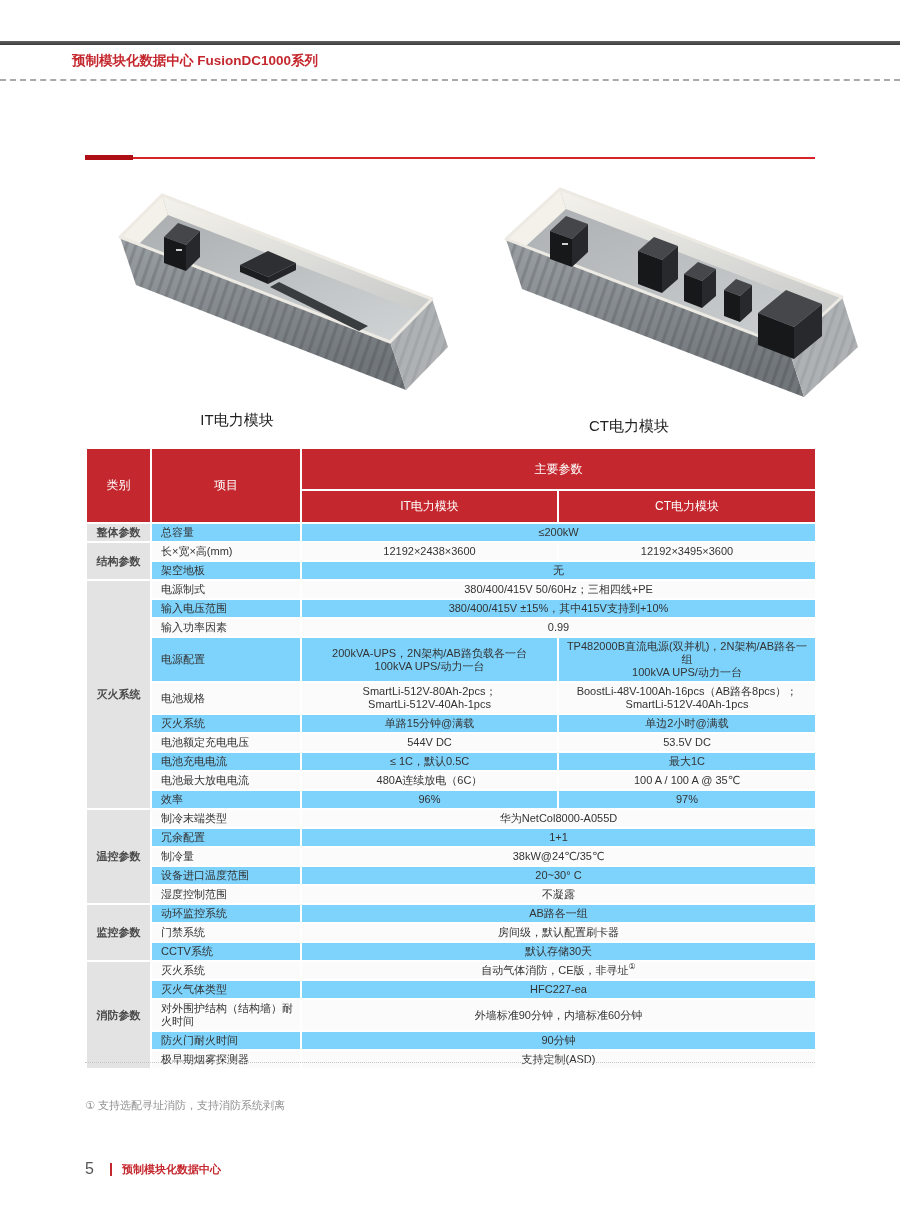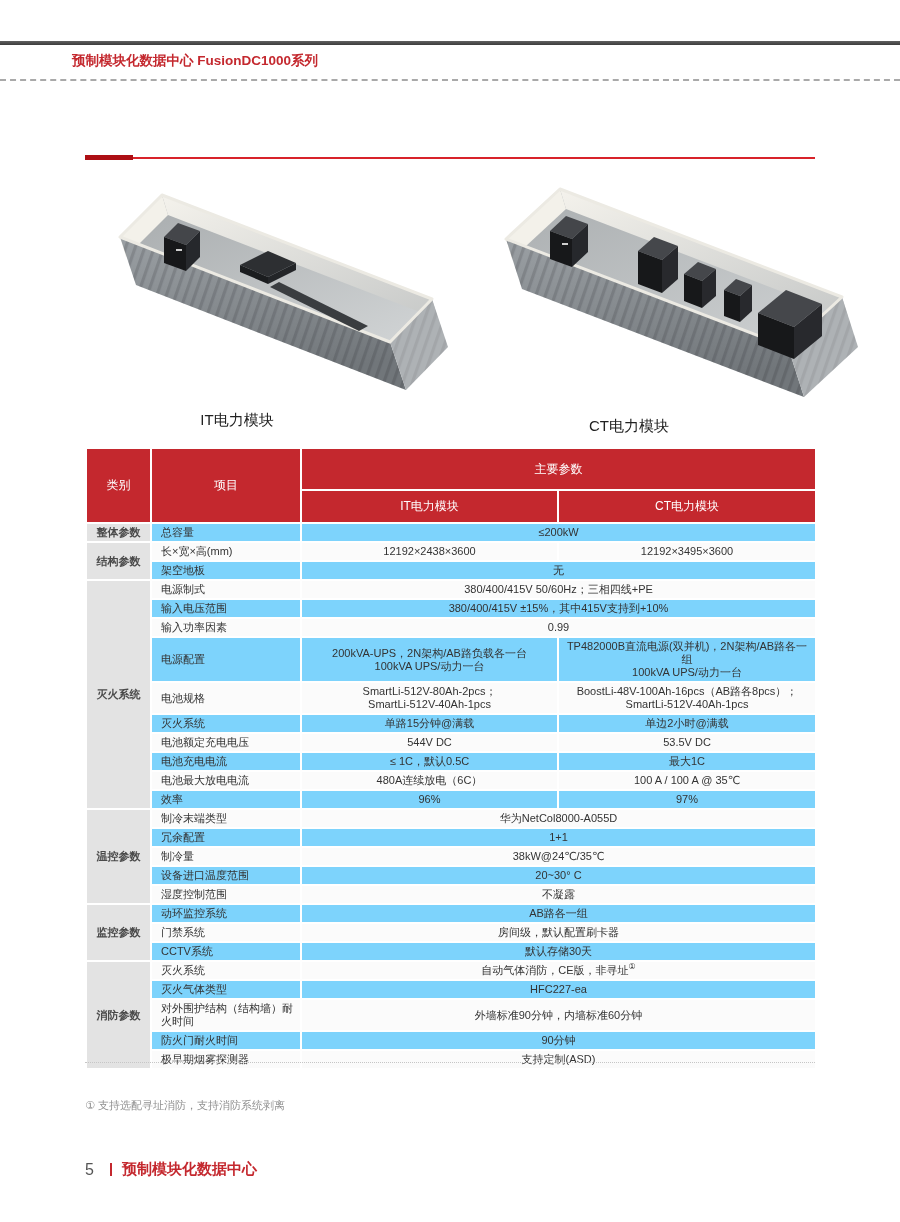--- a/index.html
+++ b/index.html
@@ -35,21 +35,21 @@
   .params td.item { text-align:left; padding-left:9px; }
   .params td.val { text-align:center; white-space:pre-line; }
   .params sup { font-size:8px; vertical-align:super; line-height:0; }
 
   .foot-dotted { position:absolute; top:1062px; left:85px; width:730px; height:0; border-top:1px dotted #c6c6c6; }
   .footnote { position:absolute; top:1074px; left:85px; font-size:11px; color:#909090;margin-top:24px; }
 
   .page-footer { position:absolute; top:1160px; left:85px; display:flex; align-items:center; }
   .pnum { font-size:16px; color:#555; }
   .fbar { width:2px; height:13px; background:var(--red,#c4282e); display:inline-block; margin:0 10px 0 16px; }
-  .ftext { font-size:15px; color:var(--red,#c4282e); font-weight:600; }
+  .ftext { font-size:11px; color:var(--red,#c4282e); font-weight:600; }
 </style>
 </head>
 <body>
 
 <div class="page">
 
   <div class="top-rule"></div>
   <div class="doc-title">预制模块化数据中心 FusionDC1000系列</div>
   <div class="dashed-rule"></div>
 

